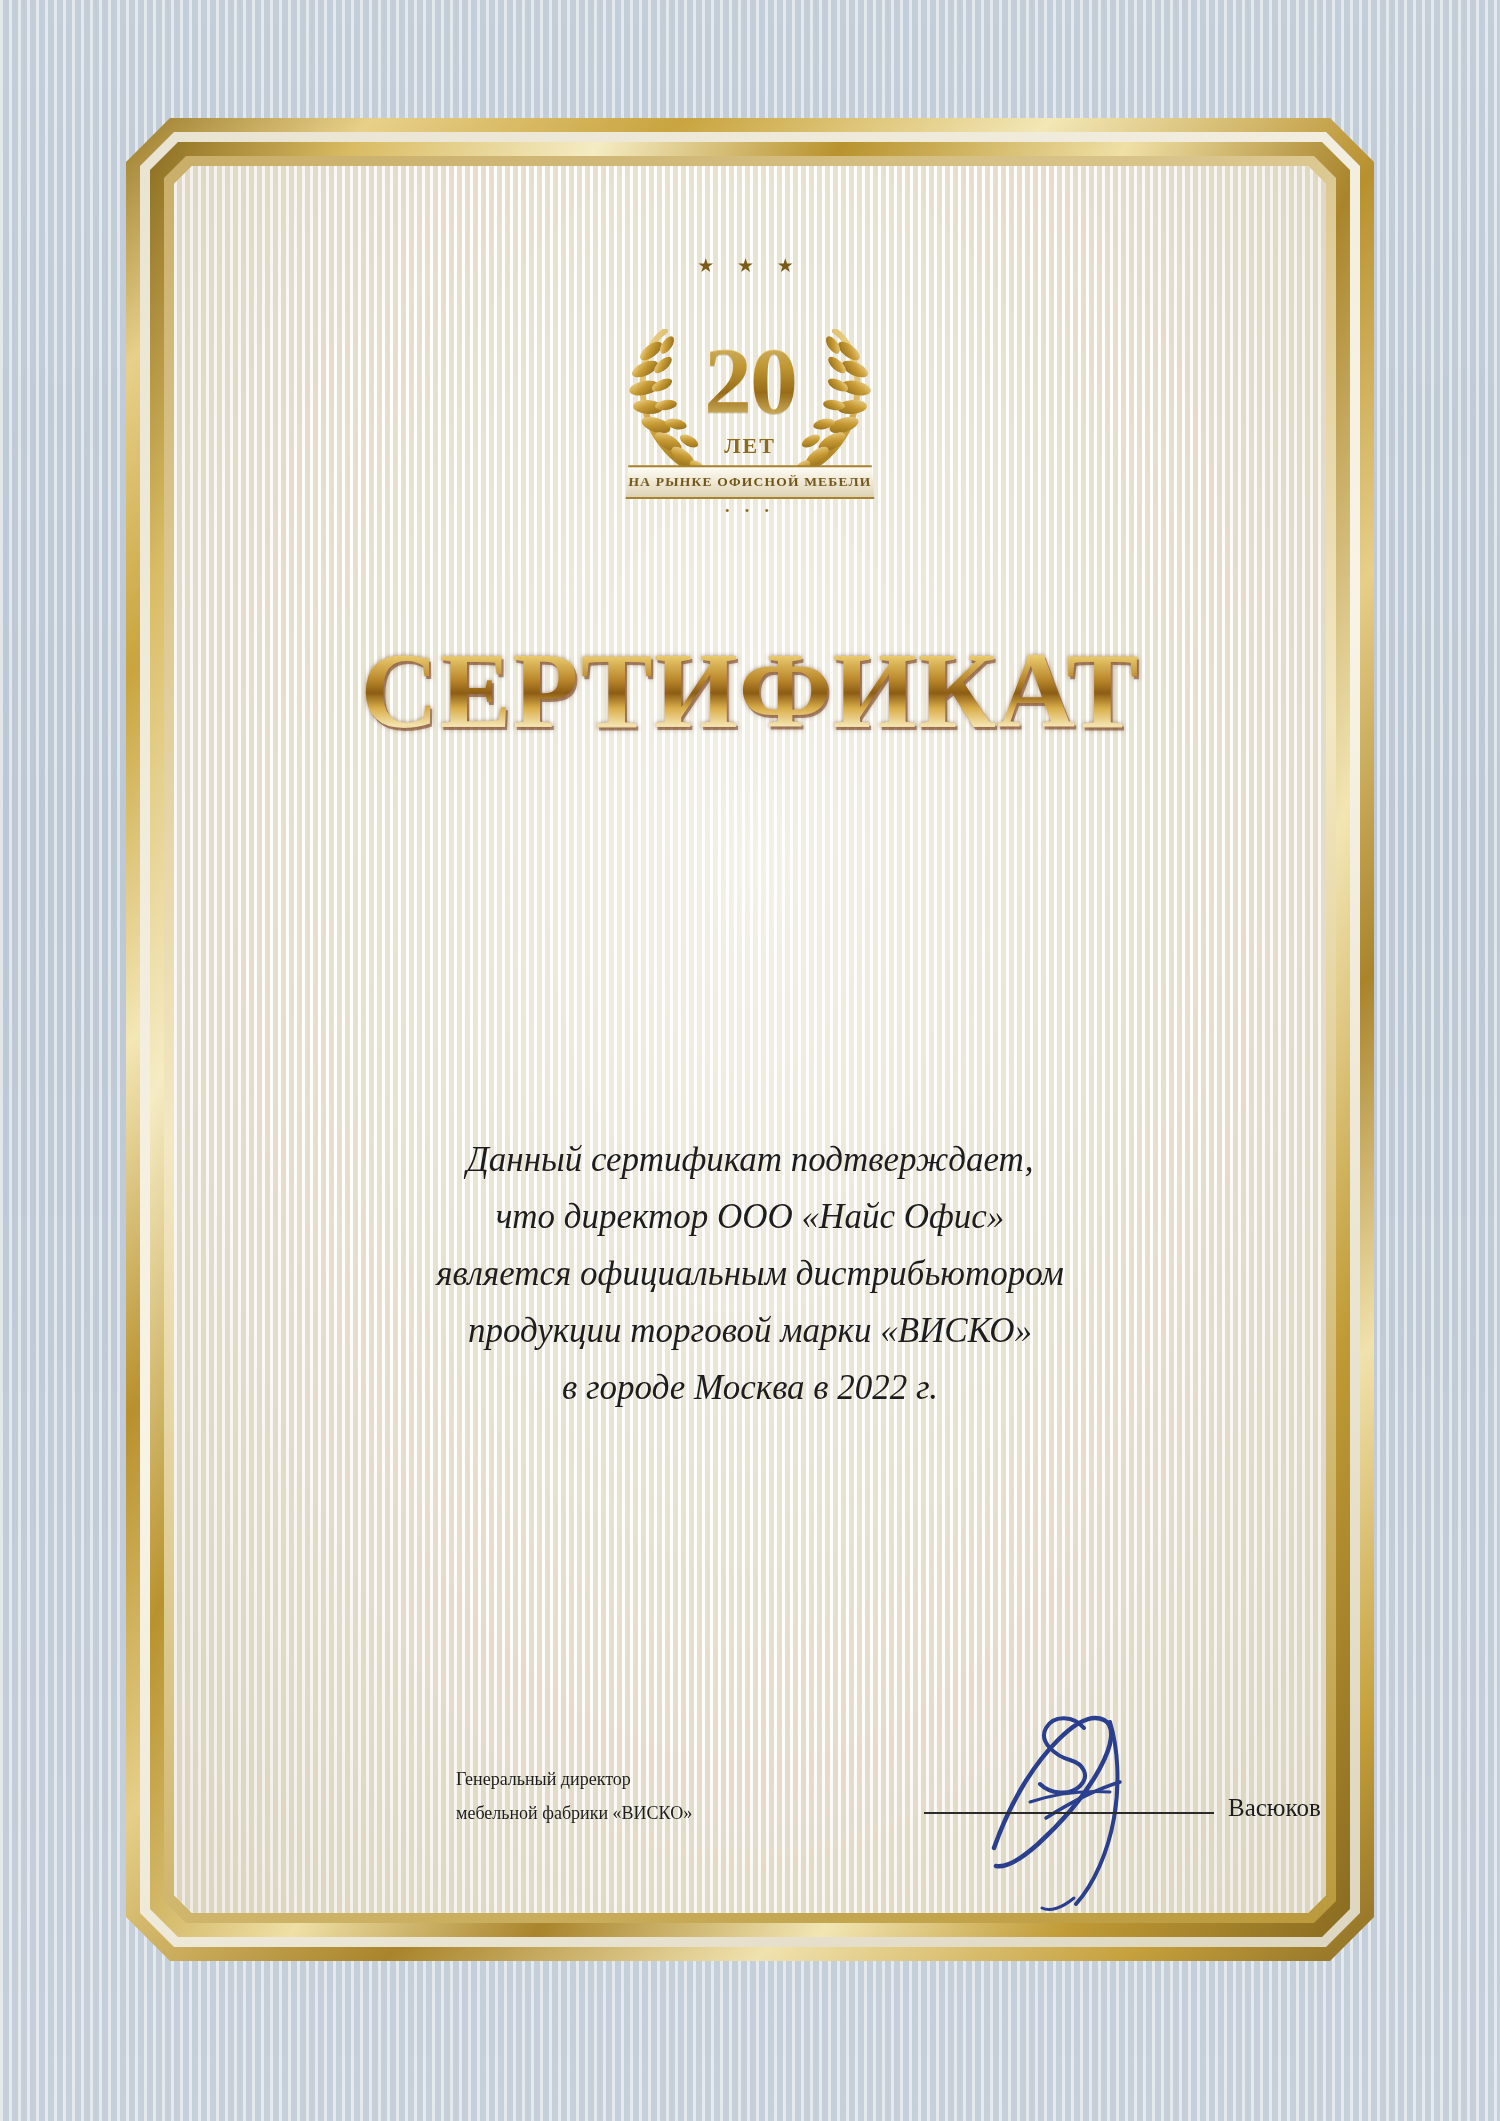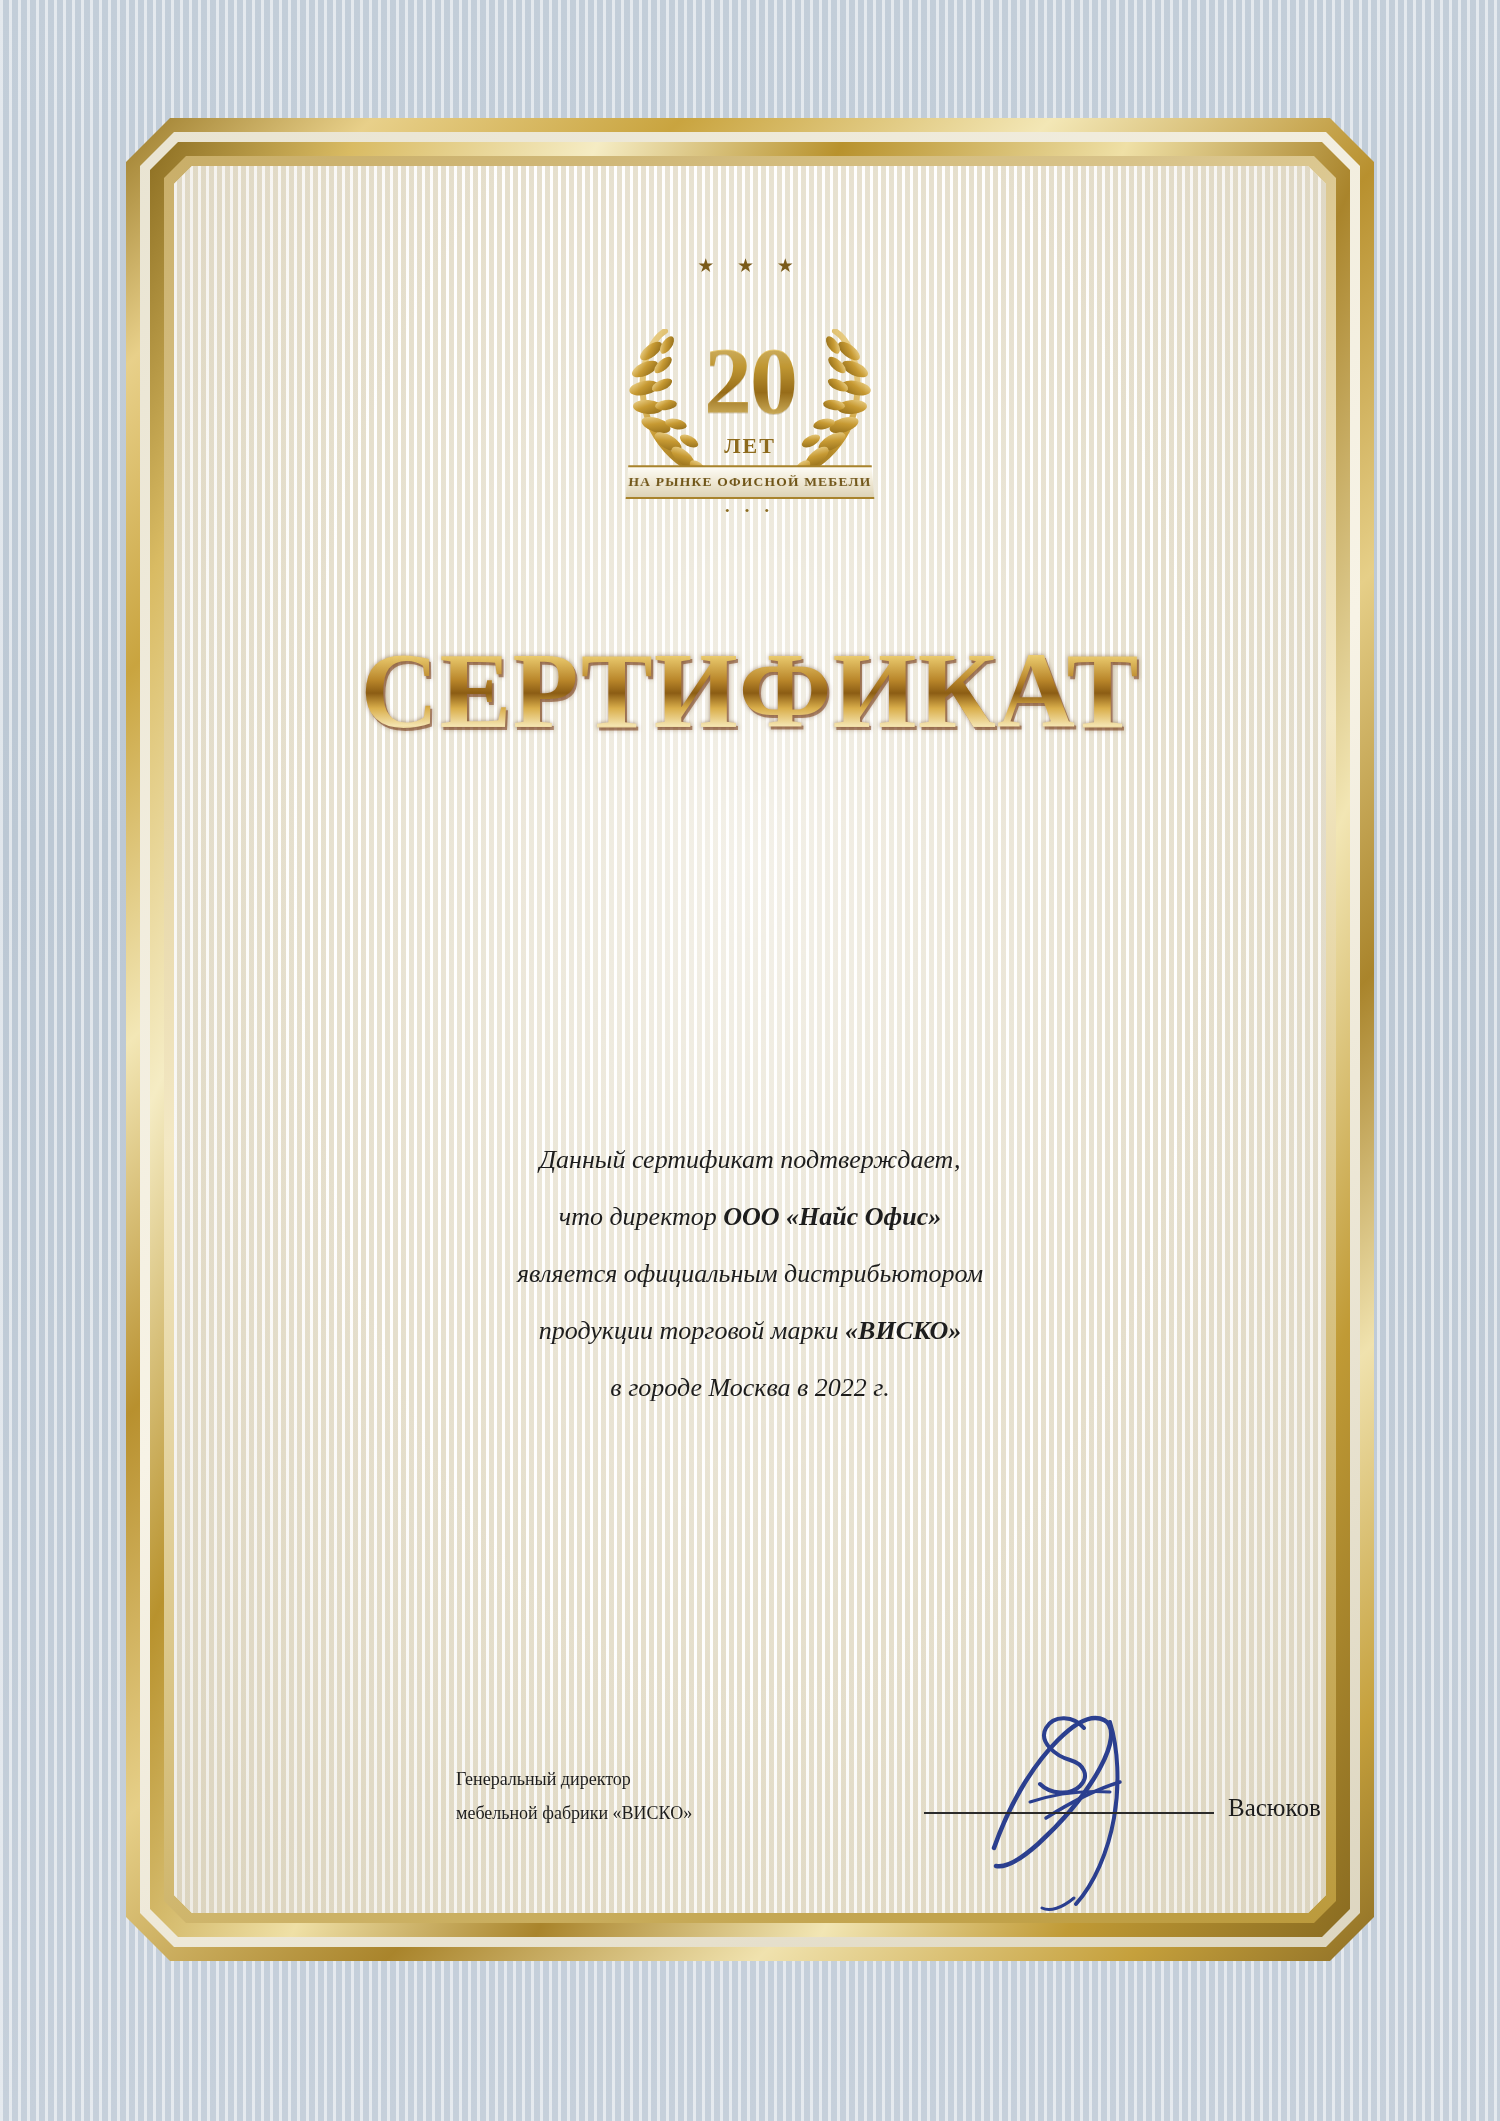--- a/index.html
+++ b/index.html
@@ -236,25 +236,25 @@
   
   .cert-body {
     position: absolute;
     left: 150px;
     right: 150px;
     top: 965px;
     text-align: center;
     color: #1d1d1d;
     font-family: "Liberation Serif", serif;
     font-style: italic;
-    font-size: 26px;
+    font-size: 35px;
     line-height: 57px;
   }
   .cert-body .em {
-    font-weight: bold;
+    font-weight: normal;
     font-style: italic;
     text-align: right;
   }
 
   
   .sign-block {
     position: absolute;
     left: 282px;
     right: 150px;
     top: 1580px;

